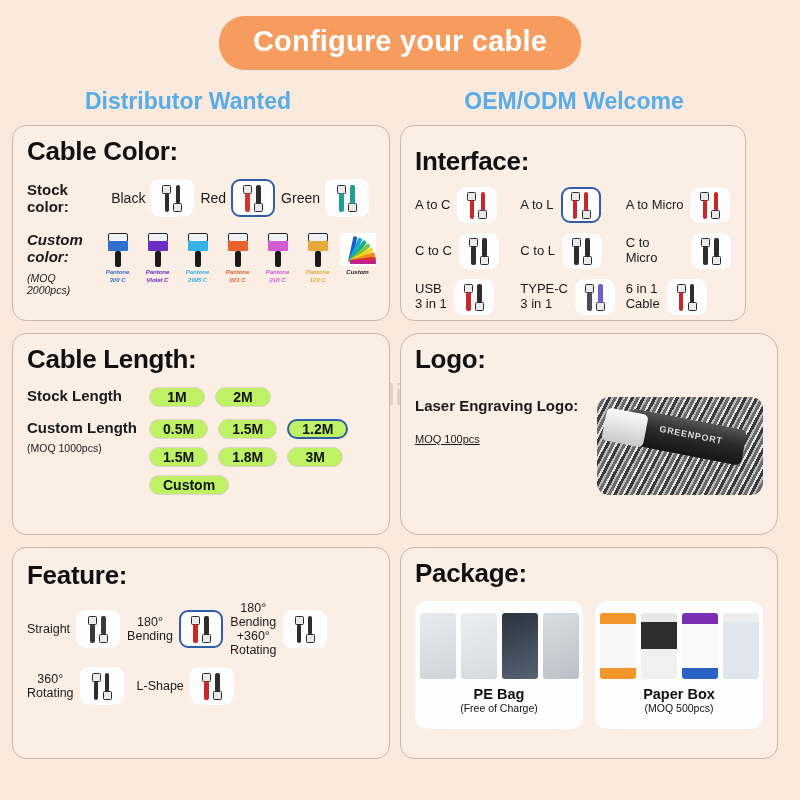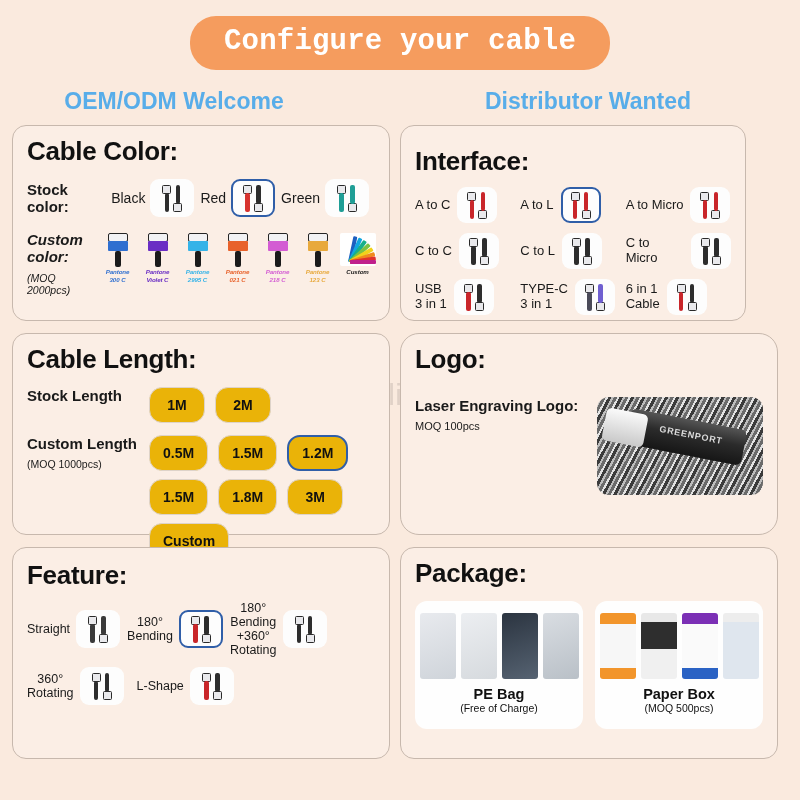--- a/index.html
+++ b/index.html
@@ -11,21 +11,20 @@
     position: relative;
   }
 
   
   .header-wrap { width: 800px; padding-top: 16px; display: flex; justify-content: center; }
   .title-pill {
     background: #f59c5e; color: #ffffff;
     font-size: 29px; font-weight: bold; letter-spacing: .2px;
     padding: 9px 34px 12px; border-radius: 26px;
     white-space: nowrap;
-    font-family: Liberation Mono, monospace;
   }
   .subtitles {
     display: flex; width: 800px; padding: 18px 0 10px;
   }
   .sub { color: #58ade9; font-size: 23px; font-weight: bold; white-space: nowrap; }
   .sub.left { width: 400px; text-align: center; padding-right: 52px; }
   .sub.right { width: 400px; text-align: center; padding-right: 24px; }
 
   
   .grid {
@@ -108,32 +107,32 @@
   .if-cell { display: flex; align-items: center; gap: 7px; }
   .if-cell .t { font-size: 13px; color: #1a1a1a; line-height: 1.12; white-space: pre-line; }
 
   
   .len-row { display: flex; align-items: flex-start; margin-top: 12px; }
   .len-row .llbl { width: 122px; flex-shrink: 0; }
   .len-row .llbl .lbl { font-size: 15px; display: block; }
   .len-row .llbl .moq { display: block; margin-top: 6px; }
   .pills { display: flex; flex-wrap: wrap; gap: 8px 10px; }
   .pill {
-    min-width: 56px; height: 36px; padding: 0 13px;
-    background: #eab308; border: 1.4px solid #ded3c9; border-radius: 13px;
+    min-width: 56px; height: 20px; padding: 0 13px;
+    background: #bef264; border: 1.4px solid #ded3c9; border-radius: 13px;
     display: flex; align-items: center; justify-content: center;
     font-size: 14px; font-weight: bold; color: #111;
   }
   .pill.sel { border-color: #2f5ea8; border-width: 2px; }
 
   
   .logo-body { display: flex; margin-top: 22px; }
   .logo-left { width: 182px; }
   .logo-left .lbl { font-size: 15px; display: block; }
-  .logo-left .moq { display: block; margin-top: 6px; font-size: 11px; }
+  .logo-left .moq { display: block; margin-top: 19px; font-size: 11px; text-decoration: underline; }
   .logo-photo {
     width: 166px; height: 98px; border-radius: 12px; position: relative; overflow: hidden;
     background:
       repeating-linear-gradient(118deg,#3b3b3b 0 3px,#bdbdbd 3px 5px,#6a6a6a 5px 8px,#e2e2e2 8px 10px),
       #555;
   }
   .logo-photo .conn {
     position: absolute; left: 30px; top: 22px; width: 118px; height: 36px;
     background: linear-gradient(180deg,#555 0%,#2b2b2b 45%,#161616 100%);
     border-radius: 6px; transform: rotate(11deg);
@@ -172,22 +171,22 @@
     pointer-events: none; letter-spacing: .3px;
   }
 </style>
 </head>
 <body>
 
 <div class="header-wrap">
   <div class="title-pill">Configure your cable</div>
 </div>
 <div class="subtitles">
+  <div class="sub right">Distributor Wanted</div>
   <div class="sub left">OEM/ODM Welcome</div>
-  <div class="sub right">Distributor Wanted</div>
 </div>
 
 <div class="wm">ucig.en.alibaba.com</div>
 
 <div class="grid">
 
   <div class="card colorcard">
     <div class="card-title">Cable Color:</div>
 
     <div class="stock-row">

